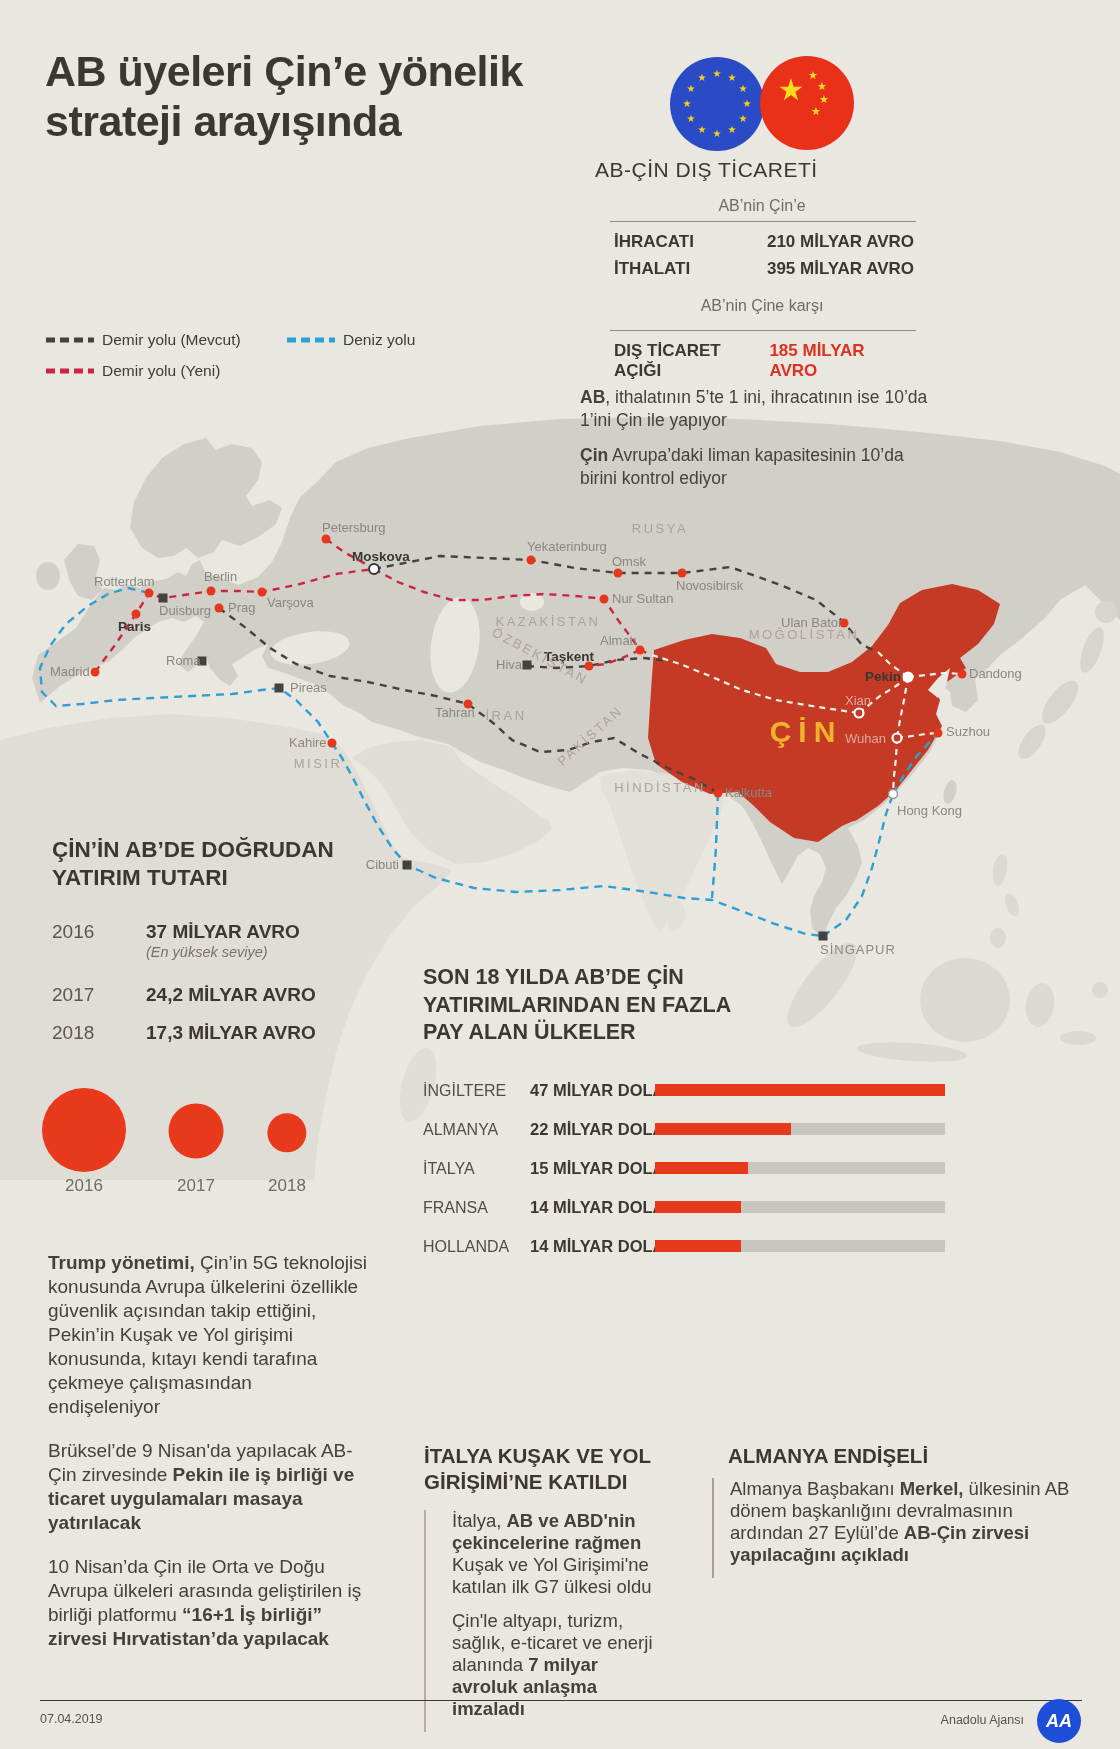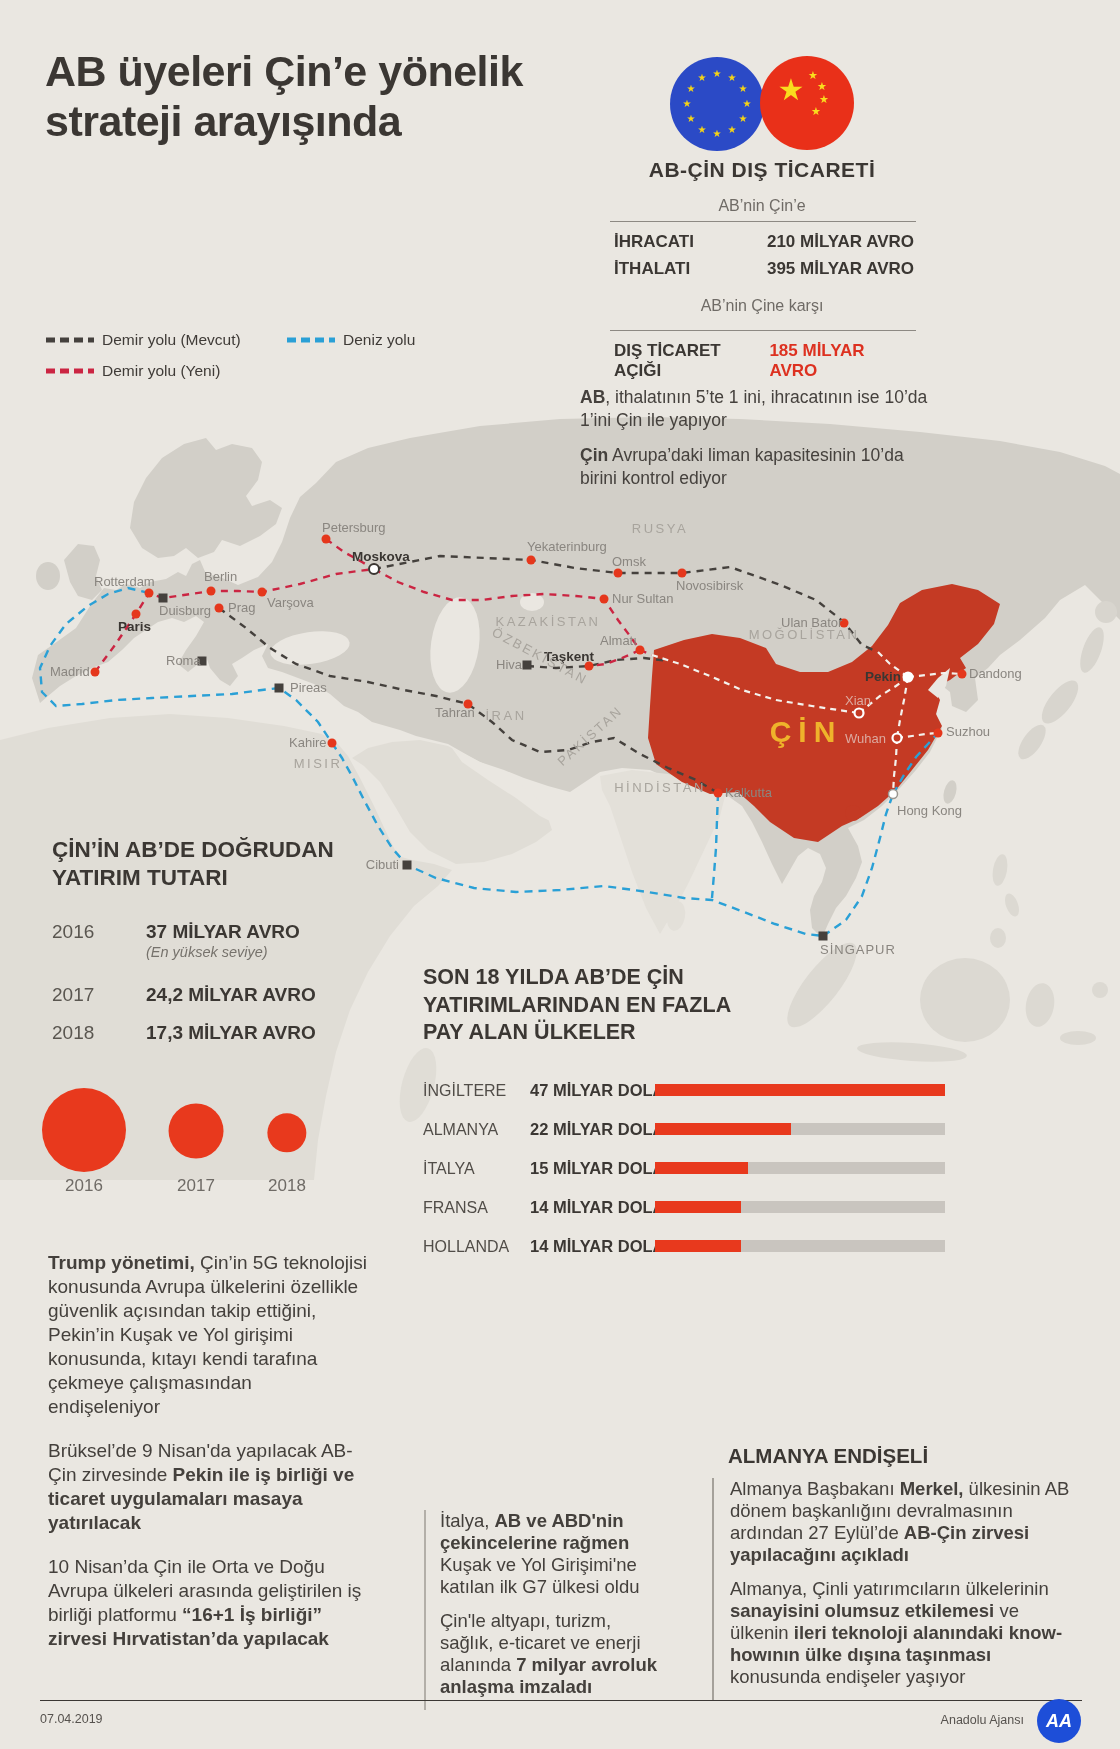--- a/index.html
+++ b/index.html
@@ -4,21 +4,21 @@
 <style>
   html,body{margin:0;padding:0;background:#cfccc6}
   .page{position:relative;width:1120px;height:1749px;margin:0 auto;background:#eae7e1;
         font-family:"Liberation Sans",sans-serif;overflow:hidden}
   .abs{position:absolute}
   b{font-weight:bold}
   
   .title{left:45px;top:46px;font-size:43px;line-height:50px;font-weight:bold;color:#3b3733;letter-spacing:-0.5px}
   .intro{left:45px;top:176px;width:505px;font-size:18.5px;line-height:21.5px;font-weight:bold;color:#4b4742}
   
-  .t-head{left:595px;top:158px;width:334px;text-align:center;font-size:21px;font-weight:bold;letter-spacing:.5px;color:#3b3733}
+  .t-head{left:595px;top:158px;width:334px;text-align:left;font-size:21px;font-weight:normal;letter-spacing:.5px;color:#3b3733}
   .t-sub{left:595px;width:334px;text-align:center;font-size:16px;color:#6f6b66}
   .t-hr{left:610px;width:306px;height:0;border-top:1.5px solid #8d8983}
   .t-row{left:614px;width:300px;display:flex;justify-content:space-between;font-size:17px;font-weight:bold;color:#3b3733}
   .t-red{color:#dd3120}
   .t-note{left:580px;width:364px;text-align:left;font-size:17.5px;line-height:23px;color:#45413d}
   
   .lg-item{display:flex;align-items:center;gap:8px;font-size:15.5px;color:#3f3b37}
   
   .inv-head{left:52px;top:836px;font-size:22.5px;line-height:28px;font-weight:bold;color:#3b3733}
   .inv-year{font-size:19px;color:#5a5650}
@@ -32,21 +32,21 @@
   .bar-country{position:absolute;left:0;top:2px;font-size:16px;color:#514d48}
   .bar-value{position:absolute;left:107px;top:1px;font-size:16.5px;font-weight:bold;color:#3b3733}
   .bar-track{position:absolute;left:232px;top:4px;width:290px;height:12px;background:#c9c5bf}
   .bar-fill{height:100%;background:#e8391d}
   
   .colL{left:48px;top:1251px;width:320px;font-size:19px;line-height:24px;color:#44403c}
   .colL p{margin:0 0 20px 0}
   .col-head{font-size:20.5px;line-height:26px;font-weight:bold;color:#3b3733}
   .colM{left:424px;top:1510px;width:228px;border-left:2px solid #b3afa8;padding-left:14px;
         font-size:18.5px;line-height:22px;color:#44403c}
-  .colM p{margin:0 0 12px 0}
+  .colM p{margin:0 0 12px 12px}
   .colR{left:712px;top:1478px;width:352px;border-left:2px solid #a5a19a;padding-left:16px;
         font-size:18.5px;line-height:22px;color:#44403c}
   .colR p{margin:0 0 12px 0}
   
   .f-line{left:40px;top:1700px;width:1042px;height:0;border-top:1.5px solid #3b3733}
   .f-date{left:40px;top:1712px;font-size:12.5px;color:#56524e}
   .f-agency{right:96px;top:1713px;font-size:12.5px;color:#56524e}
   .f-logo{left:1037px;top:1699px;width:44px;height:44px;border-radius:50%;background:#1d4ed8;
           display:flex;align-items:center;justify-content:center;color:#fff;font-weight:bold;font-style:italic;font-size:18px}
   
@@ -345,29 +345,32 @@
         <div class="bar-fill" style="width: 29.7872%; background: rgb(232, 57, 29);"></div>
       </div>
   </div>
 
   <div class="abs colL">
     <p><b>Trump yönetimi,</b> Çin’in 5G teknolojisi konusunda Avrupa ülkelerini özellikle güvenlik açısından takip ettiğini, Pekin’in Kuşak ve Yol girişimi konusunda, kıtayı kendi tarafına çekmeye çalışmasından endişeleniyor</p>
     <p>Brüksel’de 9 Nisan'da yapılacak AB-Çin zirvesinde <b>Pekin ile iş birliği ve ticaret uygulamaları masaya yatırılacak</b></p>
     <p>10 Nisan’da Çin ile Orta ve Doğu Avrupa ülkeleri arasında geliştirilen iş birliği platformu <b>“16+1 İş birliği” zirvesi Hırvatistan’da yapılacak</b></p>
   </div>
 
+  <div class="abs col-head" style="left:424px;top:1443px;width:250px">
+    <div>İTALYA KUŞAK VE YOL</div>
+    <div>GİRİŞİMİ’NE KATILDI</div>
+  </div>
   <div class="abs colM">
     <p>İtalya, <b>AB ve ABD'nin çekincelerine rağmen</b> Kuşak ve Yol Girişimi'ne katılan ilk G7 ülkesi oldu</p>
     <p>Çin'le altyapı, turizm, sağlık, e-ticaret ve enerji alanında <b>7 milyar avroluk anlaşma imzaladı</b></p>
   </div>
 
   <div class="abs col-head" style="left:728px;top:1443px;width:330px">ALMANYA ENDİŞELİ</div>
   <div class="abs colR">
     <p>Almanya Başbakanı <b>Merkel,</b> ülkesinin AB dönem başkanlığını devralmasının ardından 27 Eylül’de <b>AB-Çin zirvesi yapılacağını açıkladı</b></p>
-    <p>Almanya, Çinli yatırımcıların ülkelerinin <b>sanayisini olumsuz etkilemesi</b> ve ülkenin <b>ileri teknoloji alanındaki know-howının ülke dışına taşınması</b> konusunda endişeler yaşıyor</p>
   </div>
 
   <div class="abs f-line"></div>
   <div class="abs f-date">07.04.2019</div>
   <div class="abs f-agency">Anadolu Ajansı</div>
   <div class="abs f-logo">AA</div>
 
 </div>
 
 </body></html>

